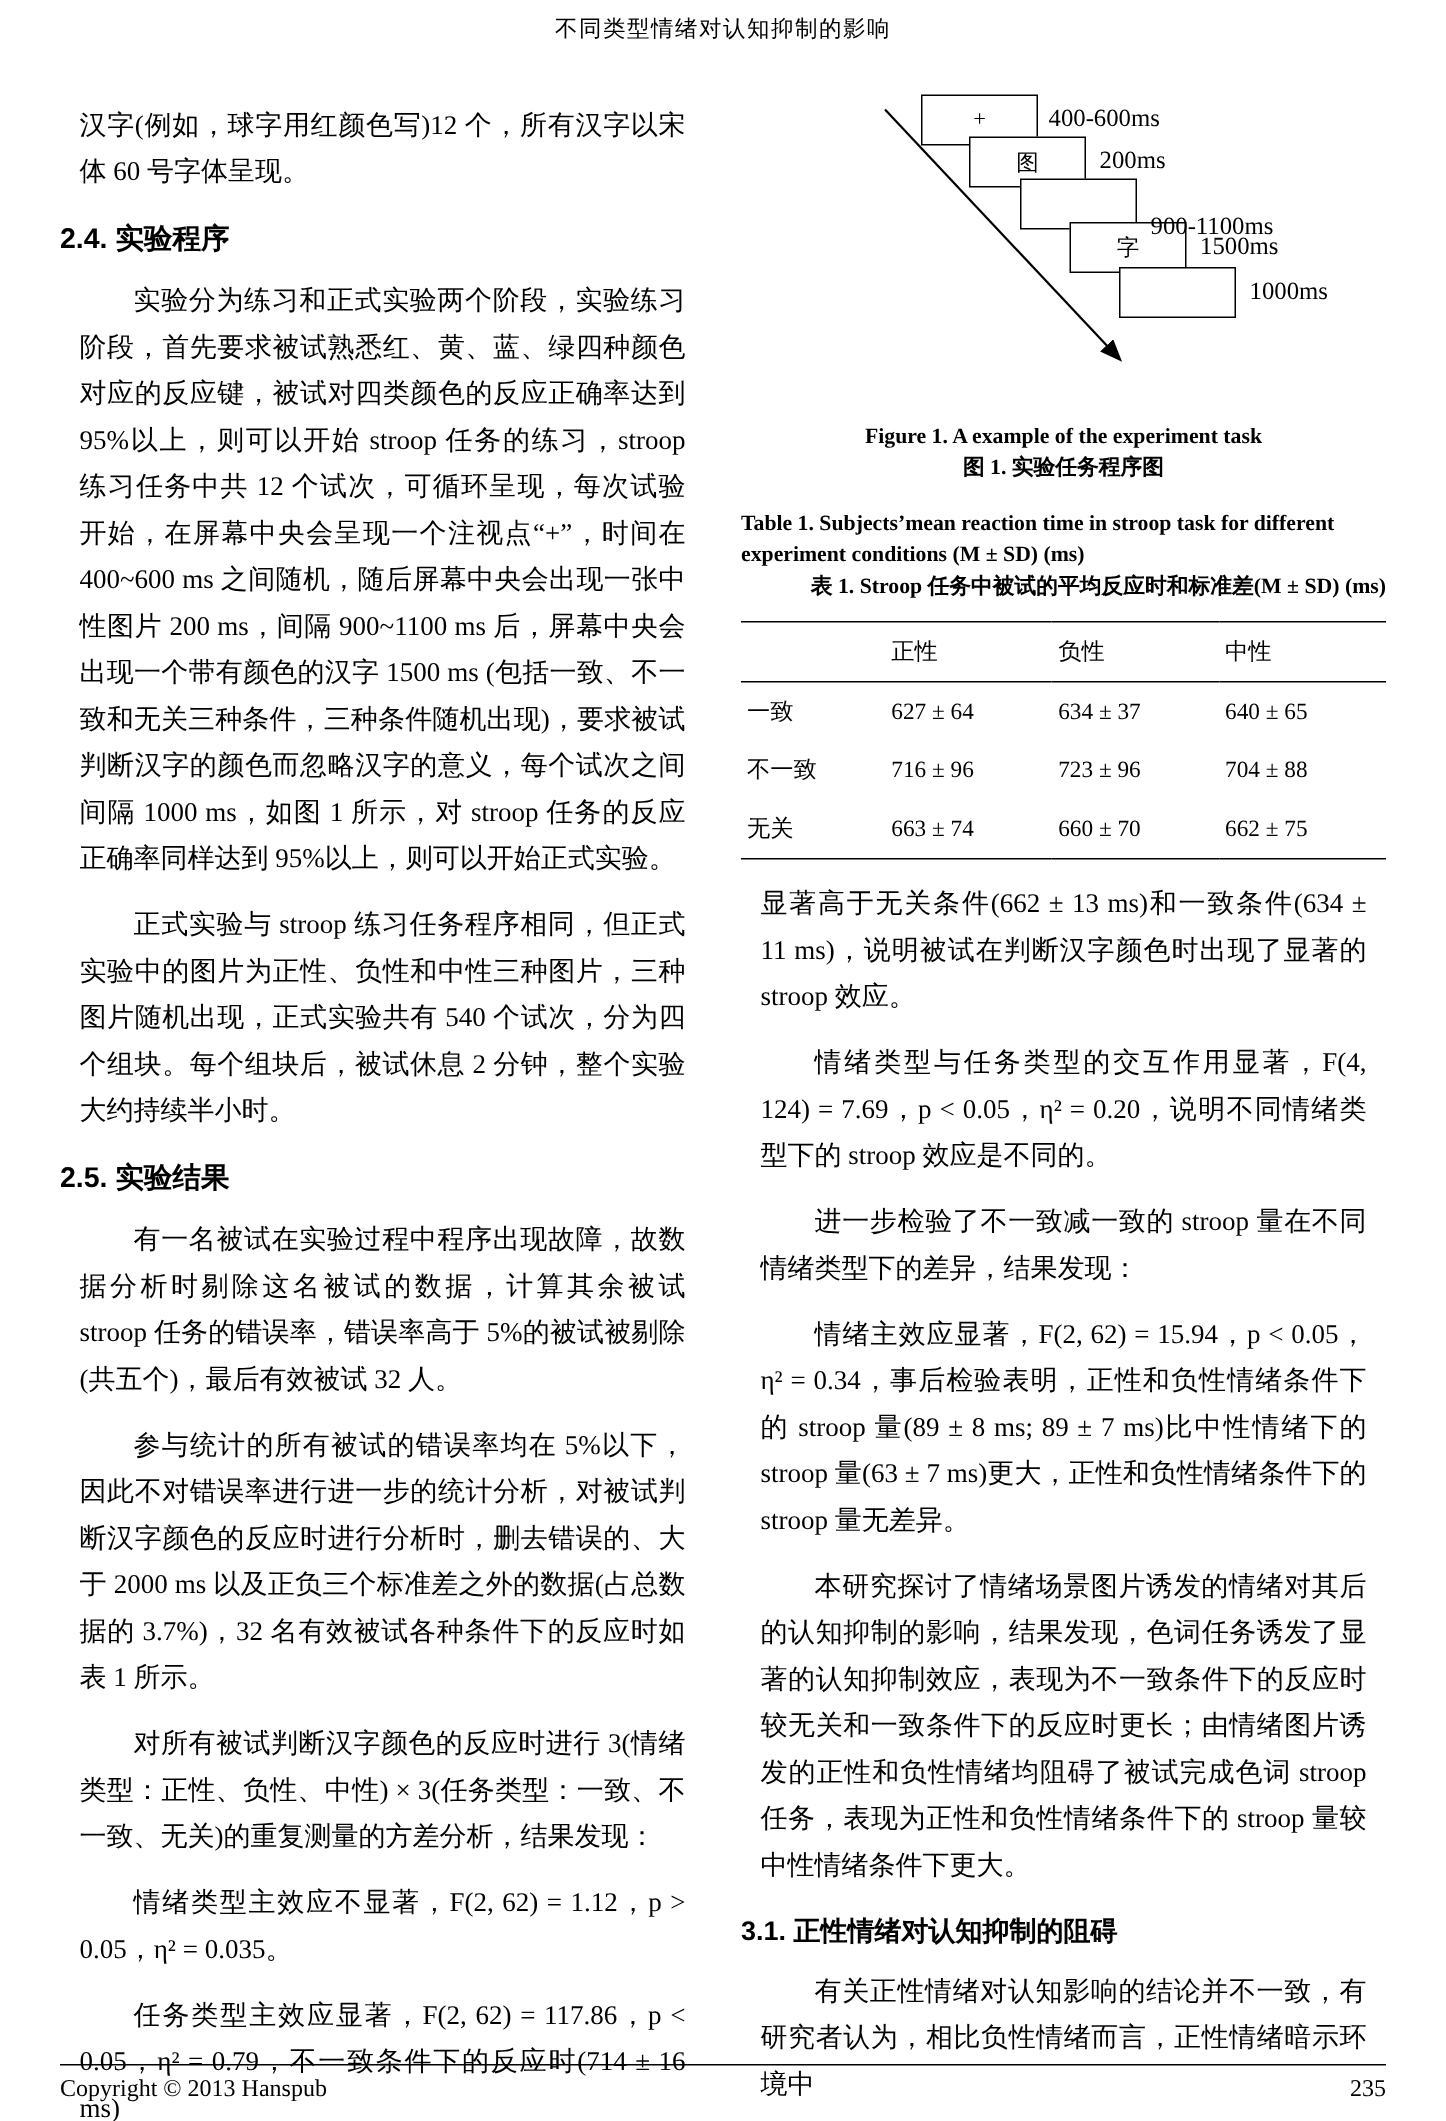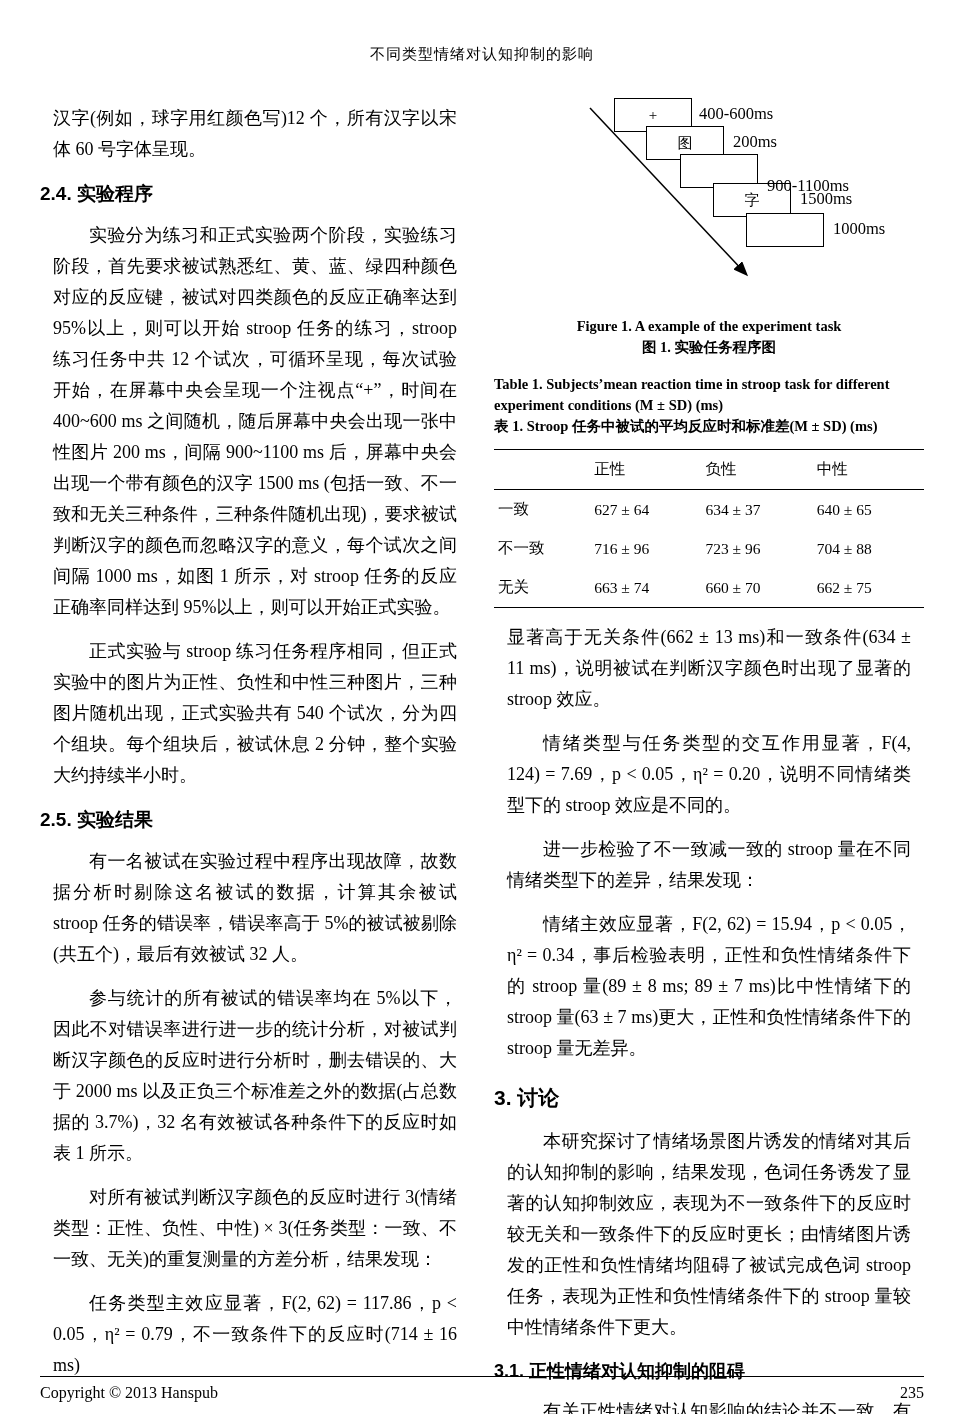--- a/index.html
+++ b/index.html
@@ -4,22 +4,22 @@
 <style>
   * { box-sizing: border-box; }
   html, body { margin: 0; padding: 0; }
   body {
     width: 964px; height: 1414px;
     background: #ffffff; color: #000000;
     font-family: "Liberation Serif", serif;
     position: relative; overflow: hidden;
   }
   .header-title {
-    text-align: center; padding-top: 20px;
-    font-size: 15px; letter-spacing: 1px; margin-top: 25px;
+    text-align: center; padding-top: 10px;
+    font-size: 15px; letter-spacing: 1px;
   }
   .columns {
     display: flex; gap: 24px;
     padding: 26px 40px 0 40px;
   }
   .col { width: 430px; }
   .para {
     margin: 13px; font-size: 18px; line-height: 31px;
     text-align: justify; text-indent: 2em;
   }
@@ -45,21 +45,21 @@
   }
   .fig-duration {
     position: absolute; z-index: 2;
     font-size: 16.5px; white-space: nowrap;
   }
   .fig-caption { text-align: center; font-weight: bold; font-size: 14.5px; line-height: 21px; margin-top: 8px; }
   .fig-caption-zh { text-align: center; font-weight: bold; font-size: 14.5px; line-height: 21px; }
 
   
   .tbl-caption { font-weight: bold; font-size: 14.5px; line-height: 21px; margin-top: 16px; }
-  .tbl-caption-zh { text-align: left; font-weight: bold; font-size: 14.5px; line-height: 21px; }
+  .tbl-caption-zh { text-align: right; font-weight: bold; font-size: 14.5px; line-height: 21px; }
   table.data {
     width: 100%; border-collapse: collapse;
     font-size: 15.5px; margin-top: 12px; margin-bottom: 14px;
   }
   table.data th, table.data td {
     padding: 9px 4px; text-align: left; font-weight: normal;
   }
   table.data thead tr { border-top: 1.5px solid #000; border-bottom: 1px solid #000; }
   table.data tbody tr:last-child { border-bottom: 1.5px solid #000; }
 
@@ -80,20 +80,21 @@
 
   <div class="col col-left">
     <p class="para no-indent">汉字(例如，球字用红颜色写)12 个，所有汉字以宋体 60 号字体呈现。</p>
     <div class="sec-heading">2.4.  实验程序</div>
     <p class="para">实验分为练习和正式实验两个阶段，实验练习阶段，首先要求被试熟悉红、黄、蓝、绿四种颜色对应的反应键，被试对四类颜色的反应正确率达到 95%以上，则可以开始 stroop 任务的练习，stroop 练习任务中共 12 个试次，可循环呈现，每次试验开始，在屏幕中央会呈现一个注视点“+”，时间在 400~600 ms 之间随机，随后屏幕中央会出现一张中性图片 200 ms，间隔 900~1100 ms 后，屏幕中央会出现一个带有颜色的汉字 1500 ms (包括一致、不一致和无关三种条件，三种条件随机出现)，要求被试判断汉字的颜色而忽略汉字的意义，每个试次之间间隔 1000 ms，如图 1 所示，对 stroop 任务的反应正确率同样达到 95%以上，则可以开始正式实验。</p>
     <p class="para">正式实验与 stroop 练习任务程序相同，但正式实验中的图片为正性、负性和中性三种图片，三种图片随机出现，正式实验共有 540 个试次，分为四个组块。每个组块后，被试休息 2 分钟，整个实验大约持续半小时。</p>
     <div class="sec-heading">2.5.  实验结果</div>
     <p class="para">有一名被试在实验过程中程序出现故障，故数据分析时剔除这名被试的数据，计算其余被试 stroop 任务的错误率，错误率高于 5%的被试被剔除(共五个)，最后有效被试 32 人。</p>
     <p class="para">参与统计的所有被试的错误率均在 5%以下，因此不对错误率进行进一步的统计分析，对被试判断汉字颜色的反应时进行分析时，删去错误的、大于 2000 ms 以及正负三个标准差之外的数据(占总数据的 3.7%)，32 名有效被试各种条件下的反应时如表 1 所示。</p>
     <p class="para">对所有被试判断汉字颜色的反应时进行 3(情绪类型：正性、负性、中性) × 3(任务类型：一致、不一致、无关)的重复测量的方差分析，结果发现：</p>
+    <p class="para">情绪类型主效应不显著，F(2, 62) = 1.12，p &gt; 0.05，η² = 0.035。</p>
     <p class="para">任务类型主效应显著，F(2, 62) = 117.86，p &lt; 0.05，η² = 0.79，不一致条件下的反应时(714 ± 16 ms)</p>
   </div>
 
   <div class="col col-right">
 
     <div class="fig-canvas">
       <svg class="fig-arrow" width="430" height="212">
         <defs>
           <marker id="ah" markerWidth="10" markerHeight="8" refX="8" refY="4" orient="auto">
             <polygon points="0 0, 10 4, 0 8" fill="#000"></polygon>
@@ -160,21 +161,20 @@
           <td>662 ± 75</td>
         </tr>
       </tbody>
     </table>
 
     <p class="para no-indent">显著高于无关条件(662 ± 13 ms)和一致条件(634 ± 11 ms)，说明被试在判断汉字颜色时出现了显著的 stroop 效应。</p>
     <p class="para">情绪类型与任务类型的交互作用显著，F(4, 124) = 7.69，p &lt; 0.05，η² = 0.20，说明不同情绪类型下的 stroop 效应是不同的。</p>
     <p class="para">进一步检验了不一致减一致的 stroop 量在不同情绪类型下的差异，结果发现：</p>
     <p class="para">情绪主效应显著，F(2, 62) = 15.94，p &lt; 0.05，η² = 0.34，事后检验表明，正性和负性情绪条件下的 stroop 量(89 ± 8 ms; 89 ± 7 ms)比中性情绪下的 stroop 量(63 ± 7 ms)更大，正性和负性情绪条件下的 stroop 量无差异。</p>
 
-    <div class="sec-heading big">3.  讨论</div>
     <p class="para">本研究探讨了情绪场景图片诱发的情绪对其后的认知抑制的影响，结果发现，色词任务诱发了显著的认知抑制效应，表现为不一致条件下的反应时较无关和一致条件下的反应时更长；由情绪图片诱发的正性和负性情绪均阻碍了被试完成色词 stroop 任务，表现为正性和负性情绪条件下的 stroop 量较中性情绪条件下更大。</p>
 
     <div class="sec-heading sub">3.1.  正性情绪对认知抑制的阻碍</div>
     <p class="para">有关正性情绪对认知影响的结论并不一致，有研究者认为，相比负性情绪而言，正性情绪暗示环境中</p>
   </div>
 
 </div>
 
 <div class="footer">
   <span>Copyright © 2013 Hanspub</span>

